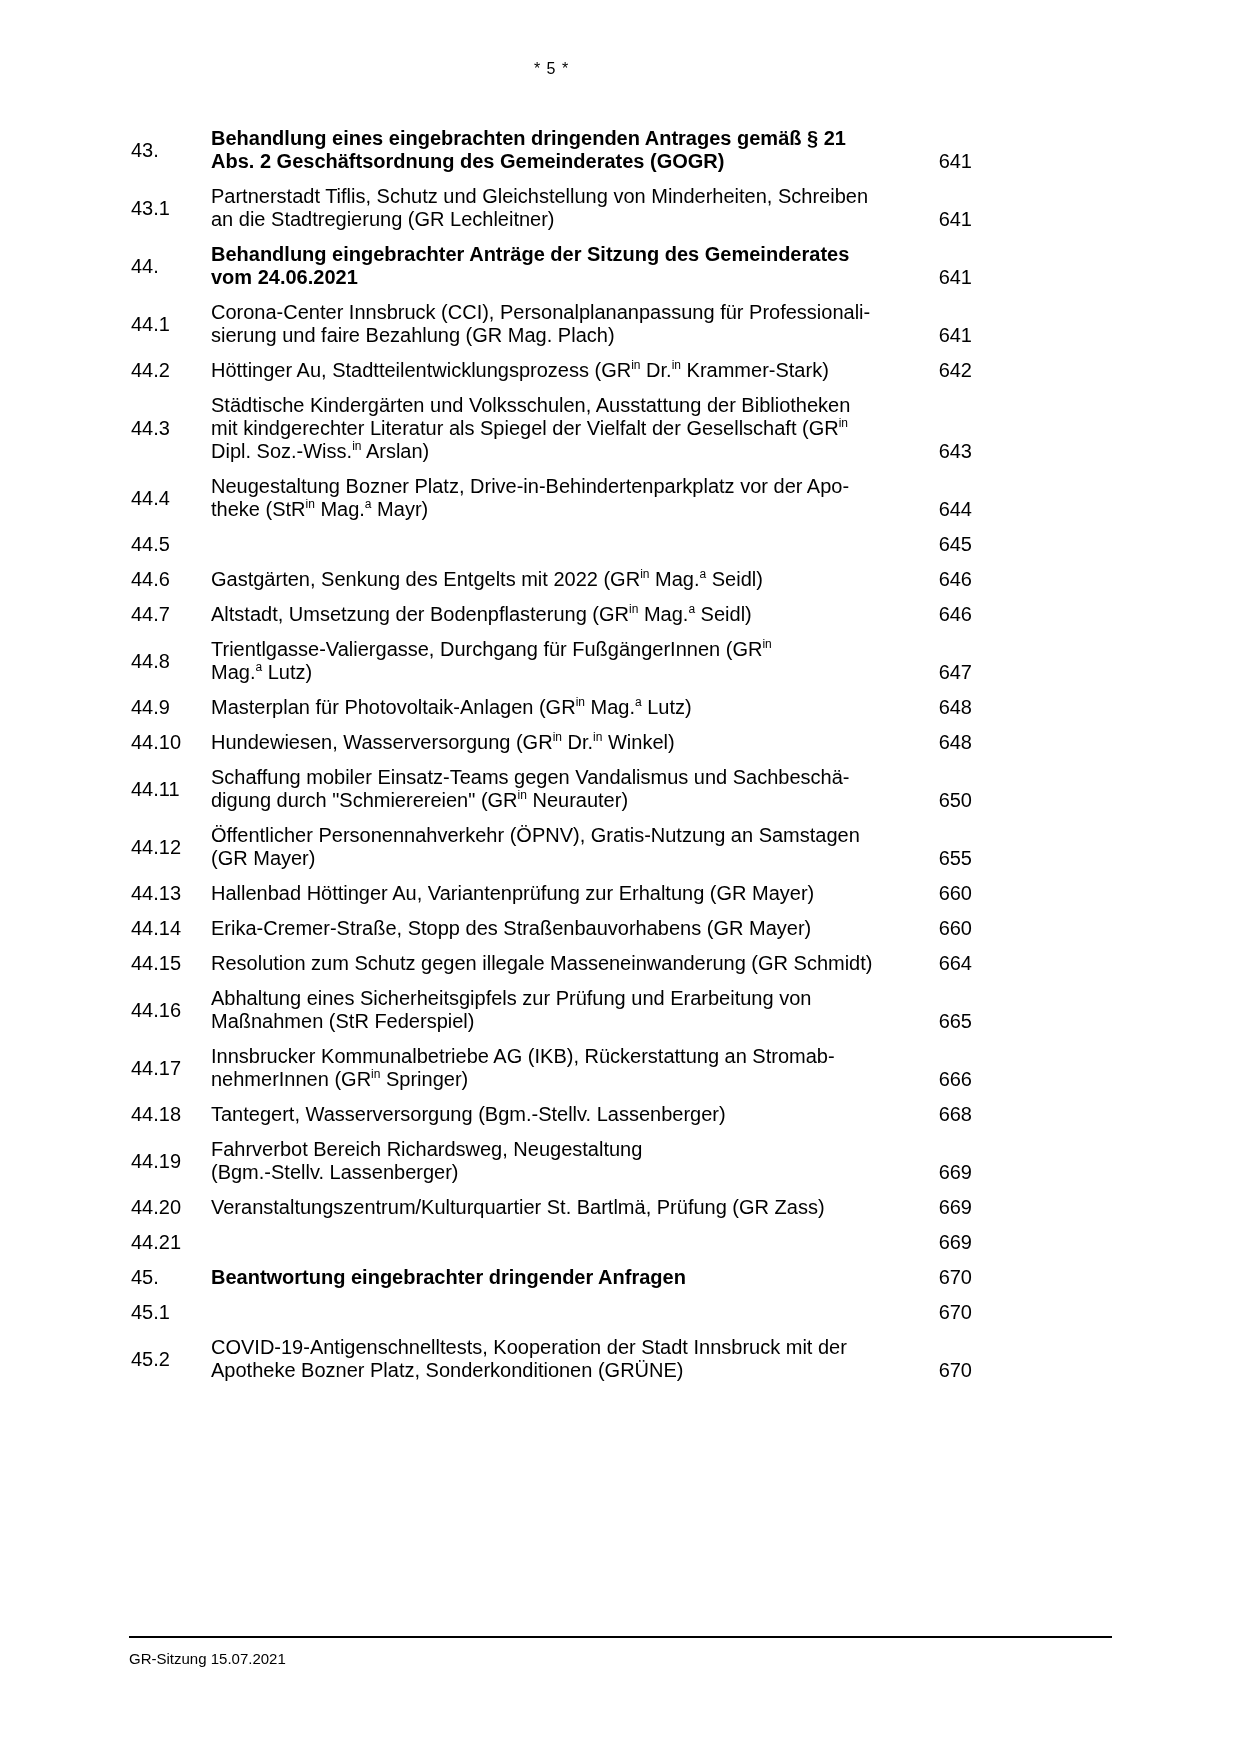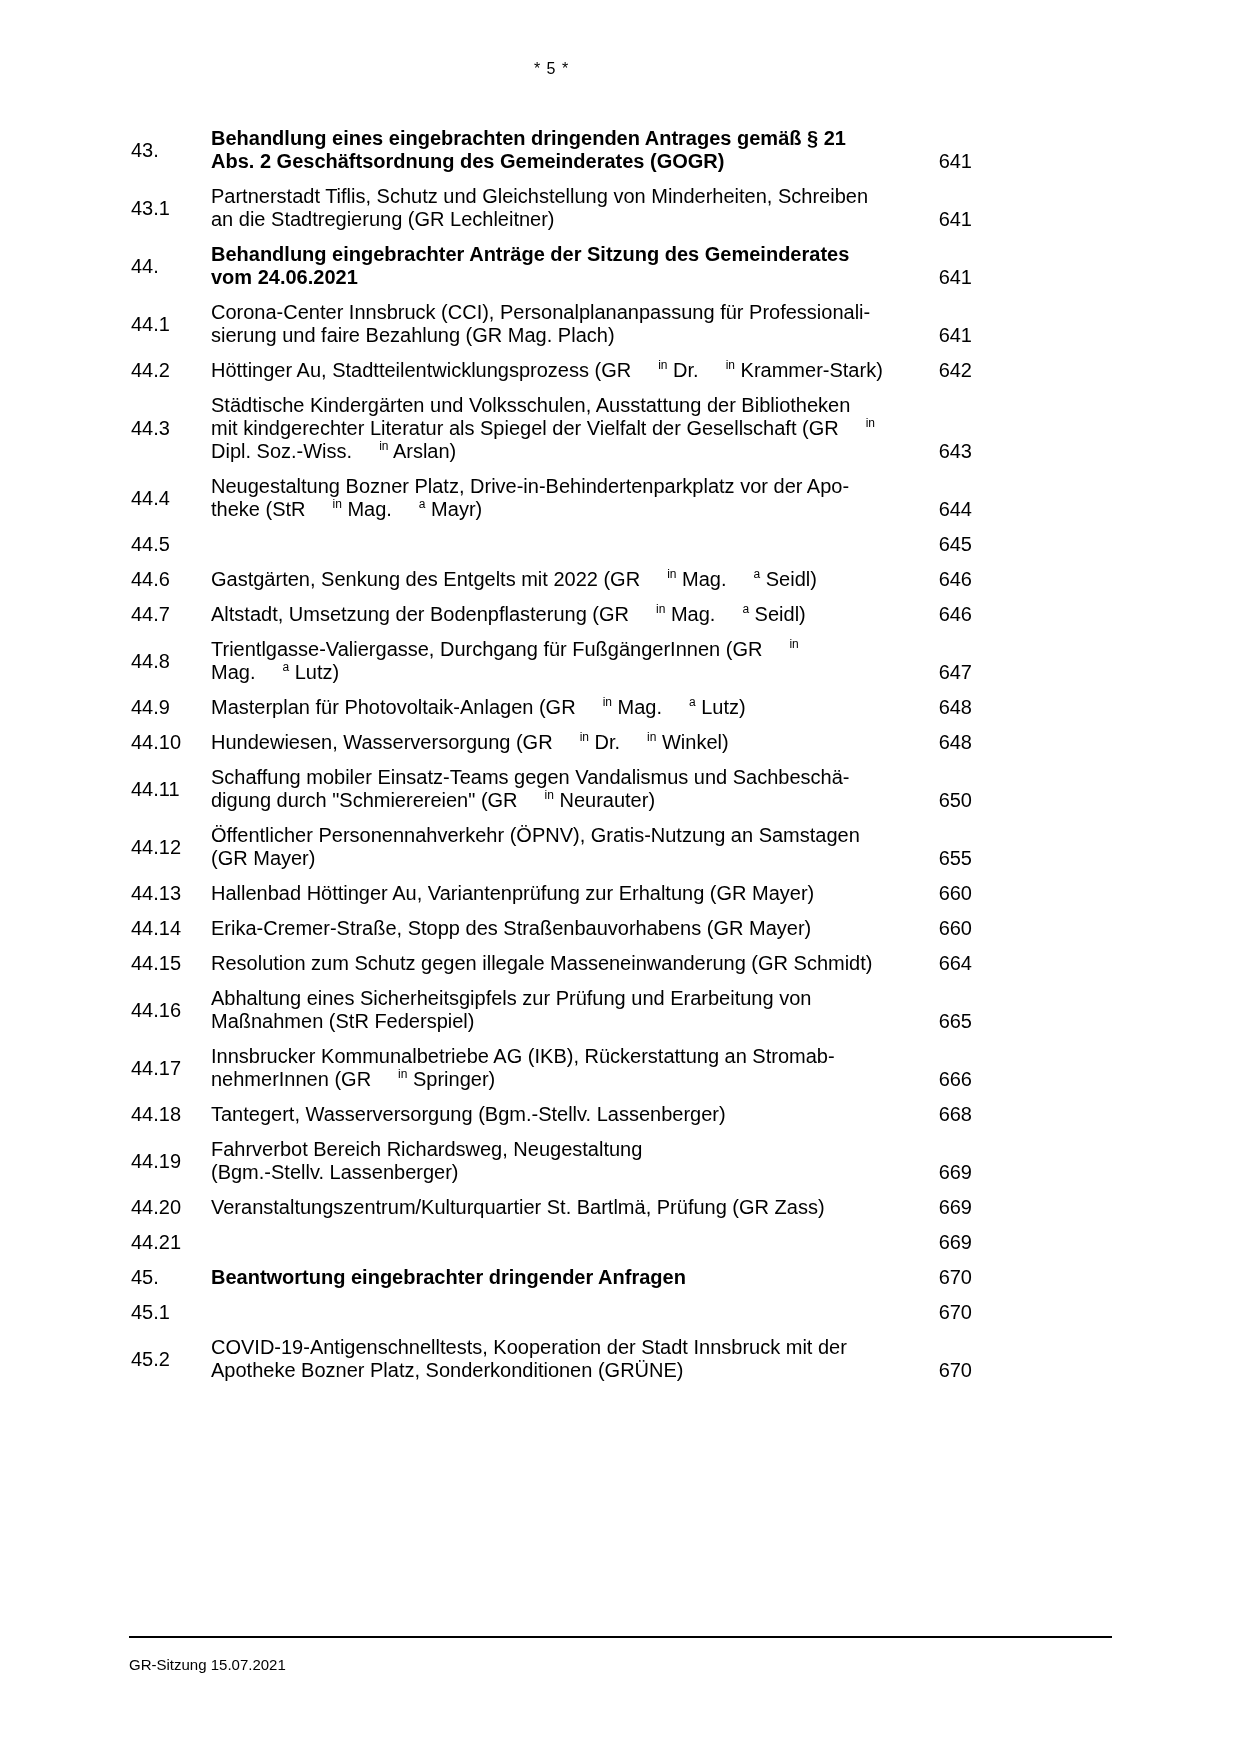--- a/index.html
+++ b/index.html
@@ -50,35 +50,34 @@
   .toc-page {
     flex: 1;
     text-align: right;
     align-self: flex-end;
   }
   .toc-row.bold .toc-title { font-weight: bold; }
   sup {
     font-size: 0.6em;
     vertical-align: super;
     line-height: 0;
-    margin-left: 27px;
   }
   .page-footer {
     position: absolute;
     left: 129px;
     top: 1636px;
     width: 983px;
   }
   .footer-rule {
     border-top: 2px solid #000;
     height: 0;
   }
   .footer-text {
     font-size: 15px;
-    padding-top: 18px;
+    padding-top: 12px;
   }
 </style>
 </head>
 <body>
 
 <div class="page">
 
   <div class="page-header">* 5 *</div>
 
   <div class="toc">

